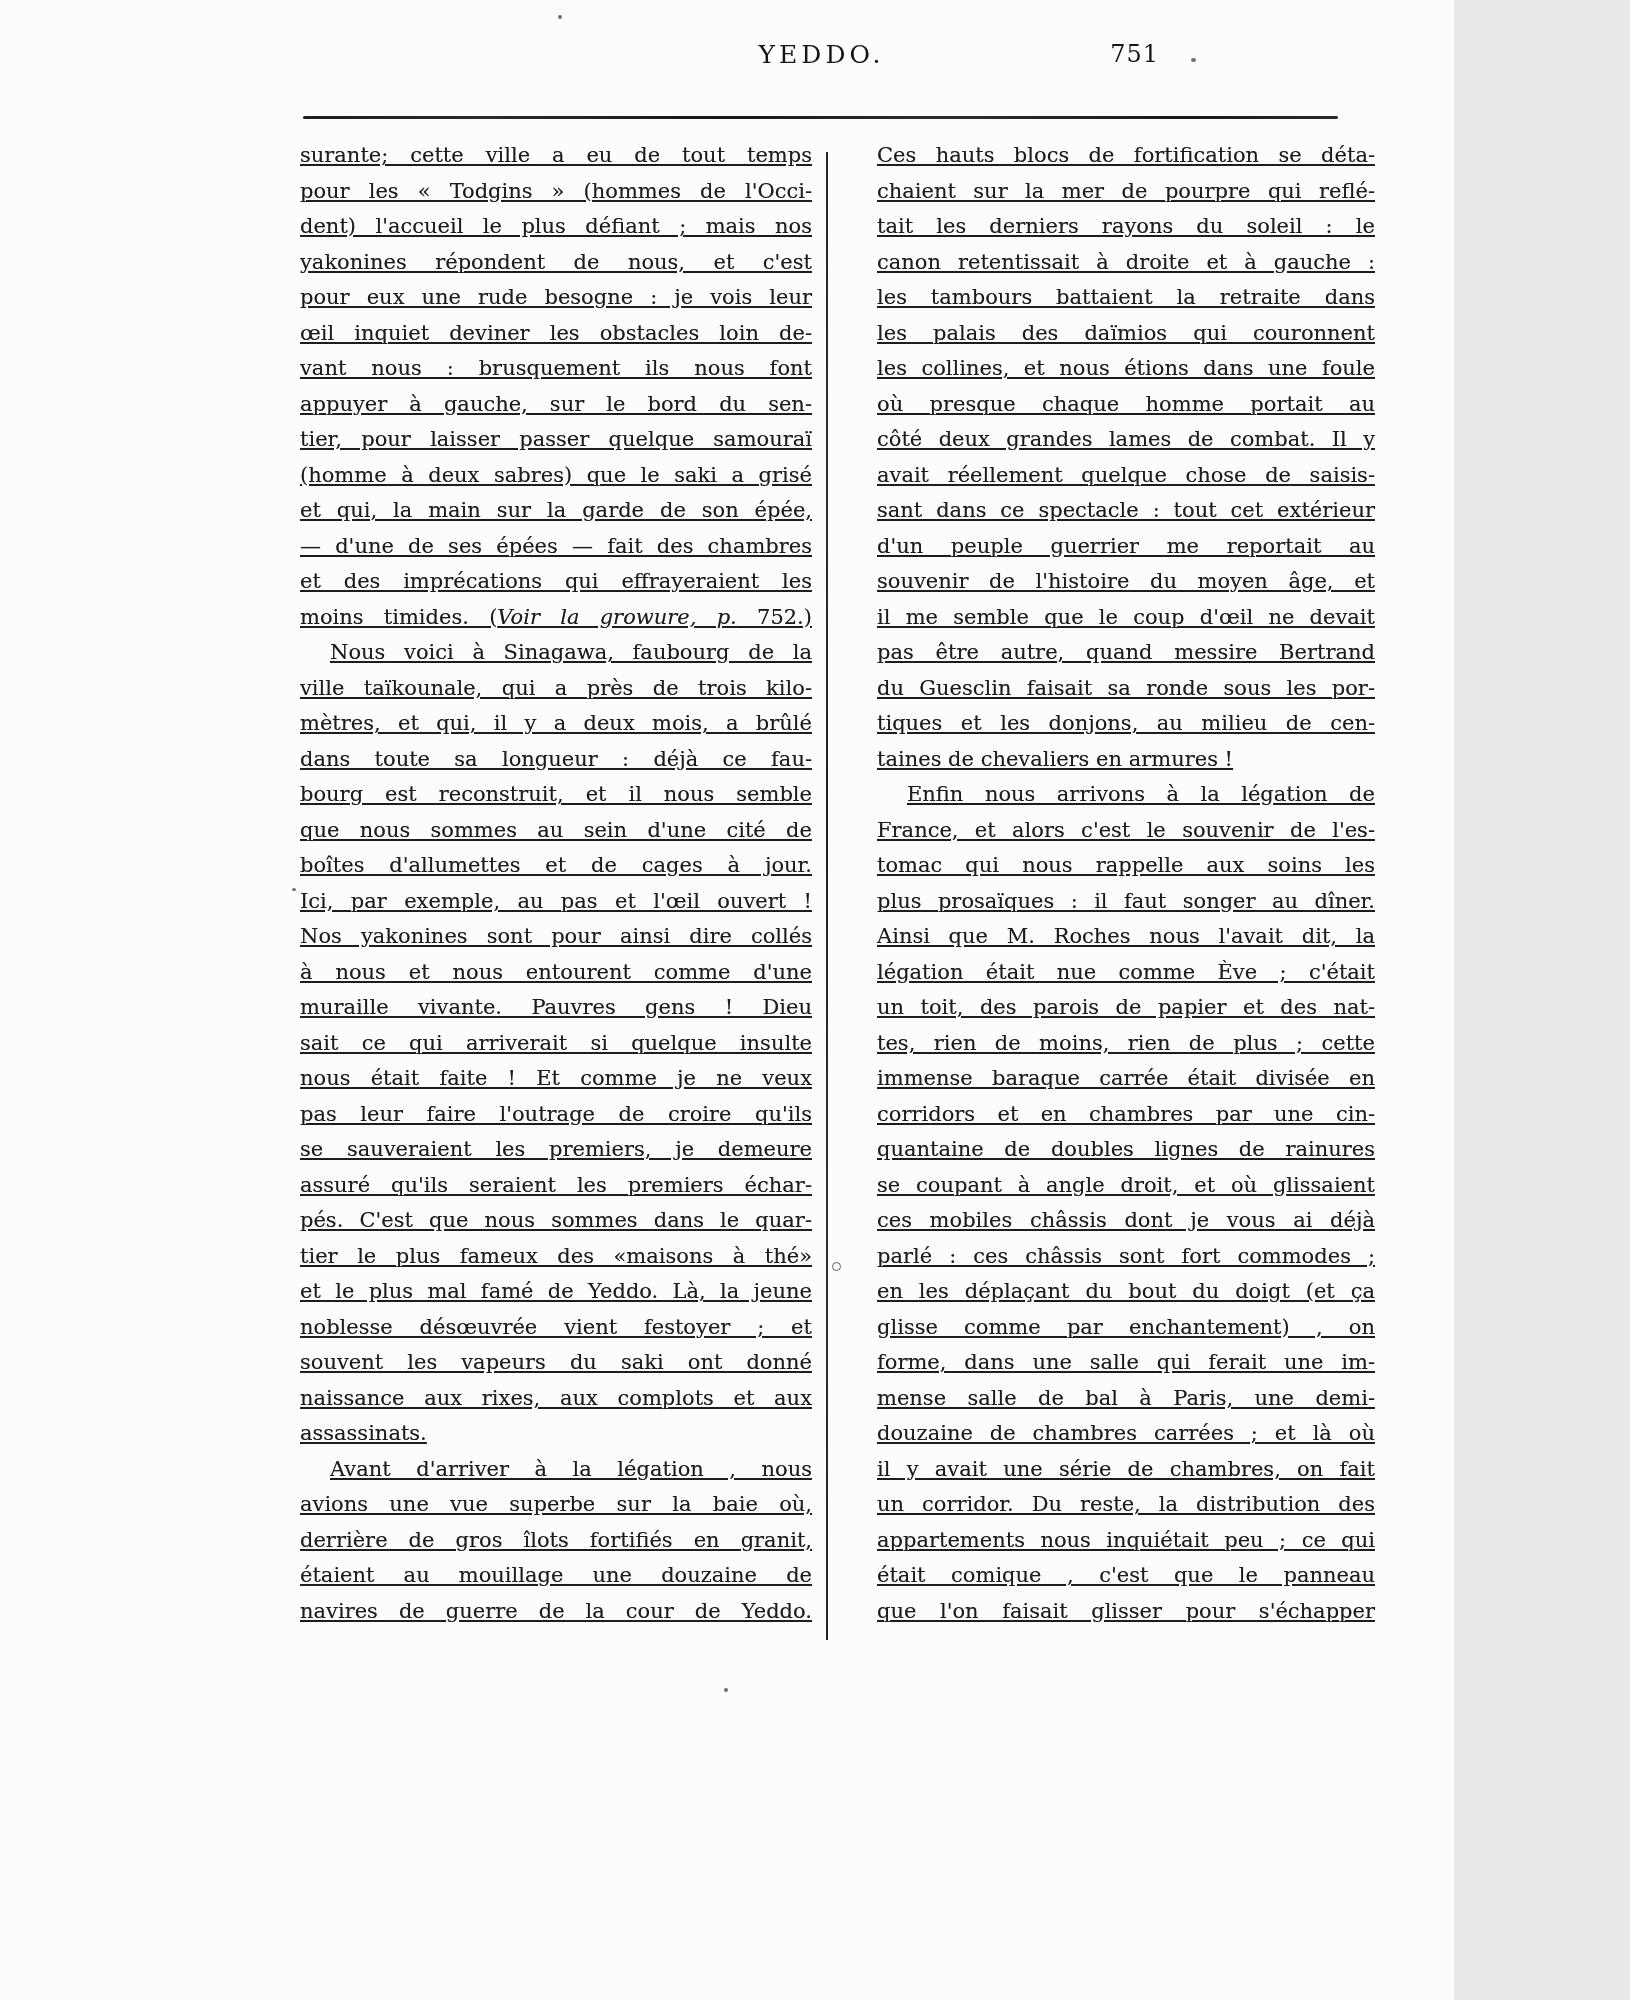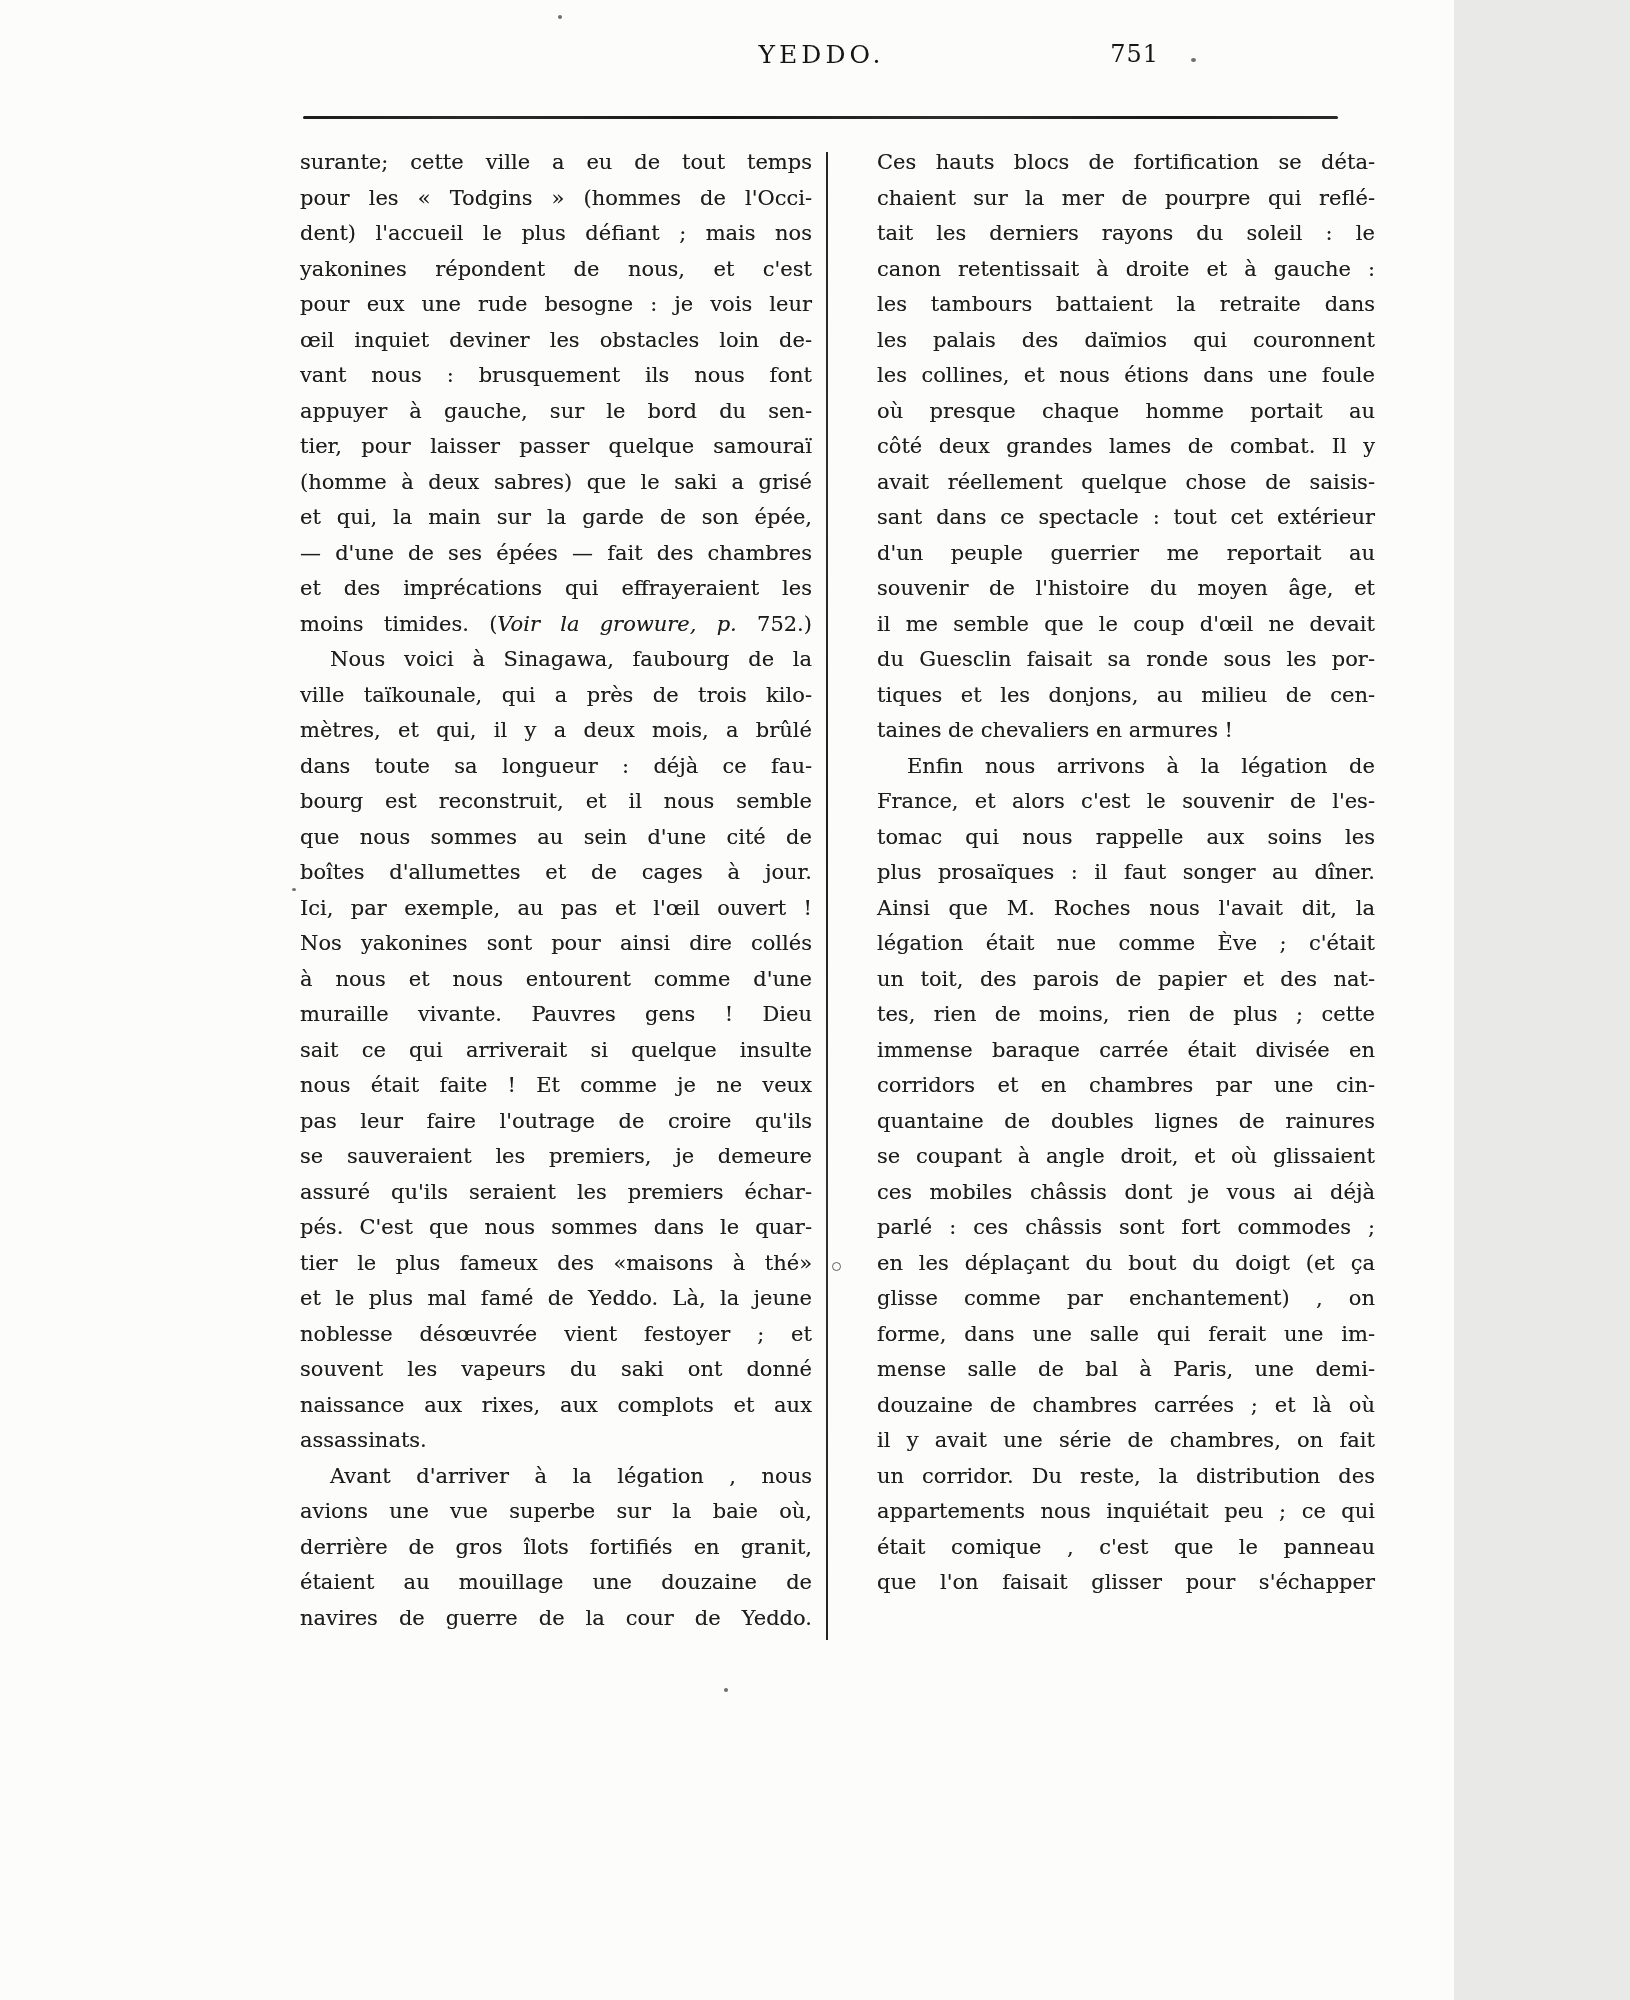--- a/index.html
+++ b/index.html
@@ -47,21 +47,22 @@
   .column-divider {
     position: absolute;
     left: 826px;
     top: 152px;
     width: 2px;
     height: 1488px;
     background: linear-gradient(180deg, #262626 0%, #303030 22%, #1f1f1f 45%, #333 70%, #242424 100%);
   }
   .col {
     position: absolute;
-    top: 145px;
+    top: 138px;
+    text-decoration: underline;
   }
   .col-left  { left: 300px; width: 512px; }
   .col-right { left: 845px; width: 498px; margin-left: 32px; }
   .line {
     height: 35.5px;
     line-height: 35.5px;
     font-size: 21px;
     text-align: justify;
     text-align-last: justify;
     white-space: normal;
@@ -142,20 +143,21 @@
       <div class="line">les tambours battaient la retraite dans</div>
       <div class="line">les palais des daïmios qui couronnent</div>
       <div class="line">les collines, et nous étions dans une foule</div>
       <div class="line">où presque chaque homme portait au</div>
       <div class="line">côté deux grandes lames de combat. Il y</div>
       <div class="line">avait réellement quelque chose de saisis-</div>
       <div class="line">sant dans ce spectacle : tout cet extérieur</div>
       <div class="line">d'un peuple guerrier me reportait au</div>
       <div class="line">souvenir de l'histoire du moyen âge, et</div>
       <div class="line">il me semble que le coup d'œil ne devait</div>
+      <div class="line">pas être autre, quand messire Bertrand</div>
       <div class="line">du Guesclin faisait sa ronde sous les por-</div>
       <div class="line">tiques et les donjons, au milieu de cen-</div>
       <div class="line end">taines de chevaliers en armures !</div>
       <div class="line indent">Enfin nous arrivons à la légation de</div>
       <div class="line">France, et alors c'est le souvenir de l'es-</div>
       <div class="line">tomac qui nous rappelle aux soins les</div>
       <div class="line">plus prosaïques : il faut songer au dîner.</div>
       <div class="line">Ainsi que M. Roches nous l'avait dit, la</div>
       <div class="line">légation était nue comme Ève ; c'était</div>
       <div class="line">un toit, des parois de papier et des nat-</div>

